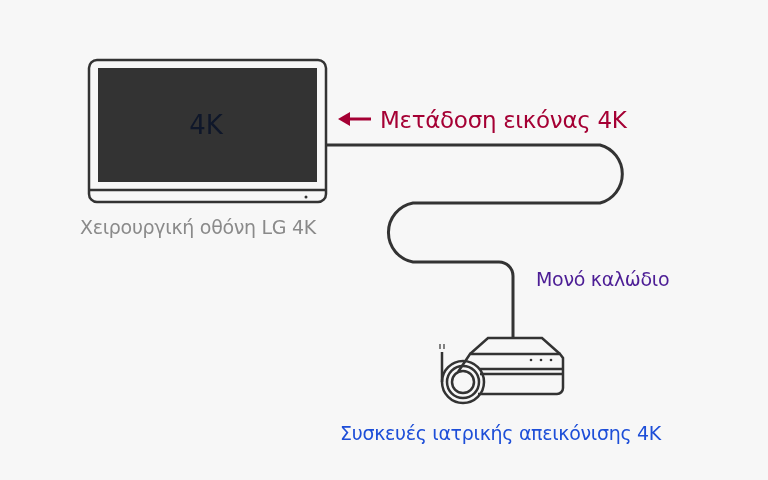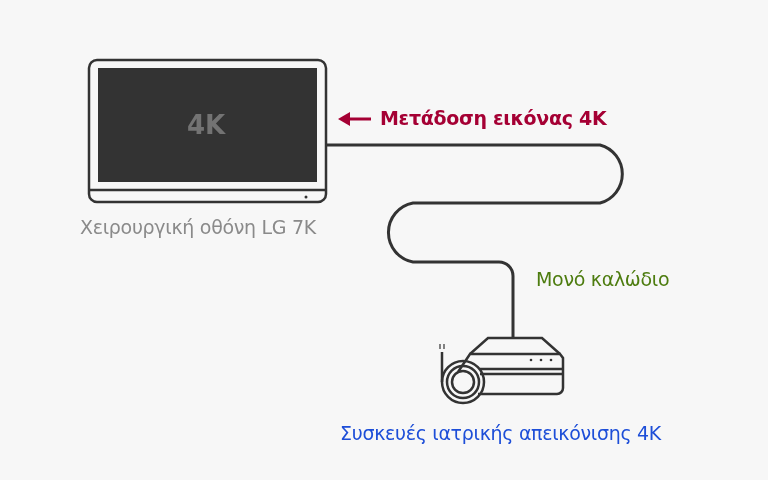--- a/index.html
+++ b/index.html
@@ -2,23 +2,23 @@
 <html><head>
 <meta charset="utf-8">
 <style>
   html, body { margin: 0; padding: 0; }
   body { width: 768px; height: 480px; background: #f7f7f7; position: relative; overflow: hidden;
          font-family: "DejaVu Sans", sans-serif; }
   svg.diagram { position: absolute; left: 0; top: 0; }
   .label { position: absolute; white-space: nowrap; }
   .monitor-caption { left: 80px; top: 216px; font-size: 19px; color: #8a8a8a; letter-spacing: -0.3px; }
   .device-caption { left: 340px; top: 422px; font-size: 19px; color: #1d4ed8; letter-spacing: -0.3px; }
-  .transfer-label { left: 380px; top: 107px; font-size: 19px; color: #a50034; letter-spacing: -0.3px; font-weight: bold; }
-  .cable-label { left: 536px; top: 265px; font-size: 19px; color: #4d7c0f; line-height: 28px; letter-spacing: -0.3px; }
-  .screen-text { left: 90px; top: 110px; width: 232px; text-align: center; font-size: 26px; color: #737373; font-weight: bold; }
+  .transfer-label { left: 380px; top: 107px; font-size: 23px; color: #a50034; letter-spacing: -0.3px; }
+  .cable-label { left: 536px; top: 265px; font-size: 19px; color: #4c1d95; line-height: 28px; letter-spacing: -0.3px; }
+  .screen-text { left: 90px; top: 110px; width: 232px; text-align: center; font-size: 26px; color: #0f172a; font-weight: normal; }
 </style>
 </head>
 <body>
 
 <svg class="diagram" width="768" height="480" viewBox="0 0 768 480">
 
   <g>
     <rect x="89" y="60" width="237" height="142" rx="8" fill="none" stroke="#333" stroke-width="2.5"></rect>
     <rect x="98" y="68" width="219" height="114" fill="#333"></rect>
     <line x1="89" y1="190" x2="326" y2="190" stroke="#333" stroke-width="2.5"></line>
@@ -46,17 +46,17 @@
   </g>
   <g fill="#333">
     <circle cx="531" cy="360" r="1.3"></circle>
     <circle cx="541" cy="360" r="1.3"></circle>
     <circle cx="551" cy="360" r="1.3"></circle>
   </g>
 </svg>
 
 <div class="label screen-text">4K</div>
 <div class="label transfer-label">Μετάδοση εικόνας 4K</div>
-<div class="label monitor-caption">Χειρουργική οθόνη LG 7K</div>
+<div class="label monitor-caption">Χειρουργική οθόνη LG 4K</div>
 <div class="label cable-label">
   <div>Μονό καλώδιο</div>
 </div>
 <div class="label device-caption">Συσκευές ιατρικής απεικόνισης 4K</div>
 
 </body></html>

